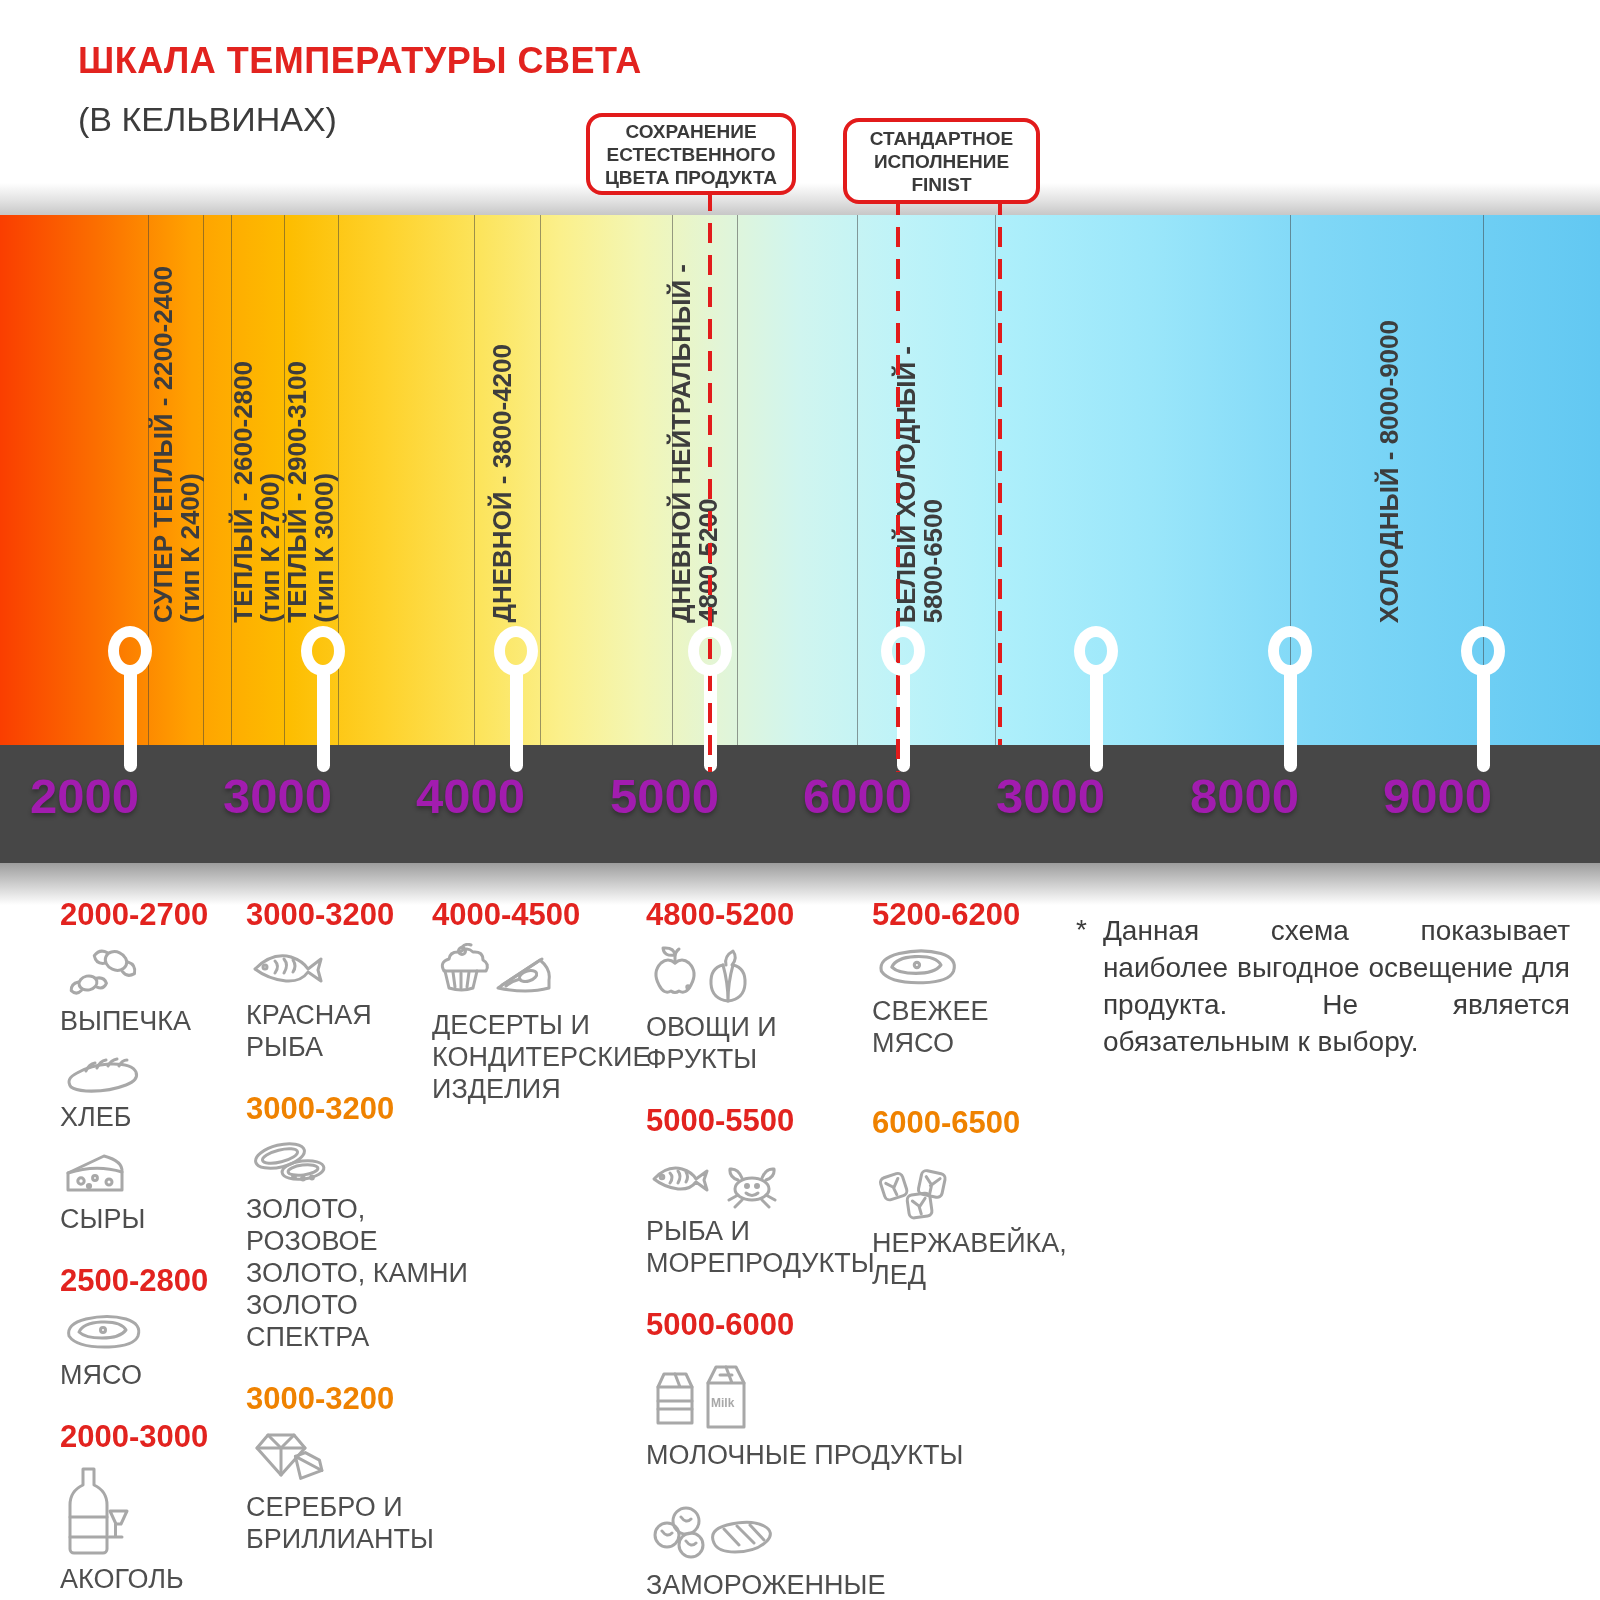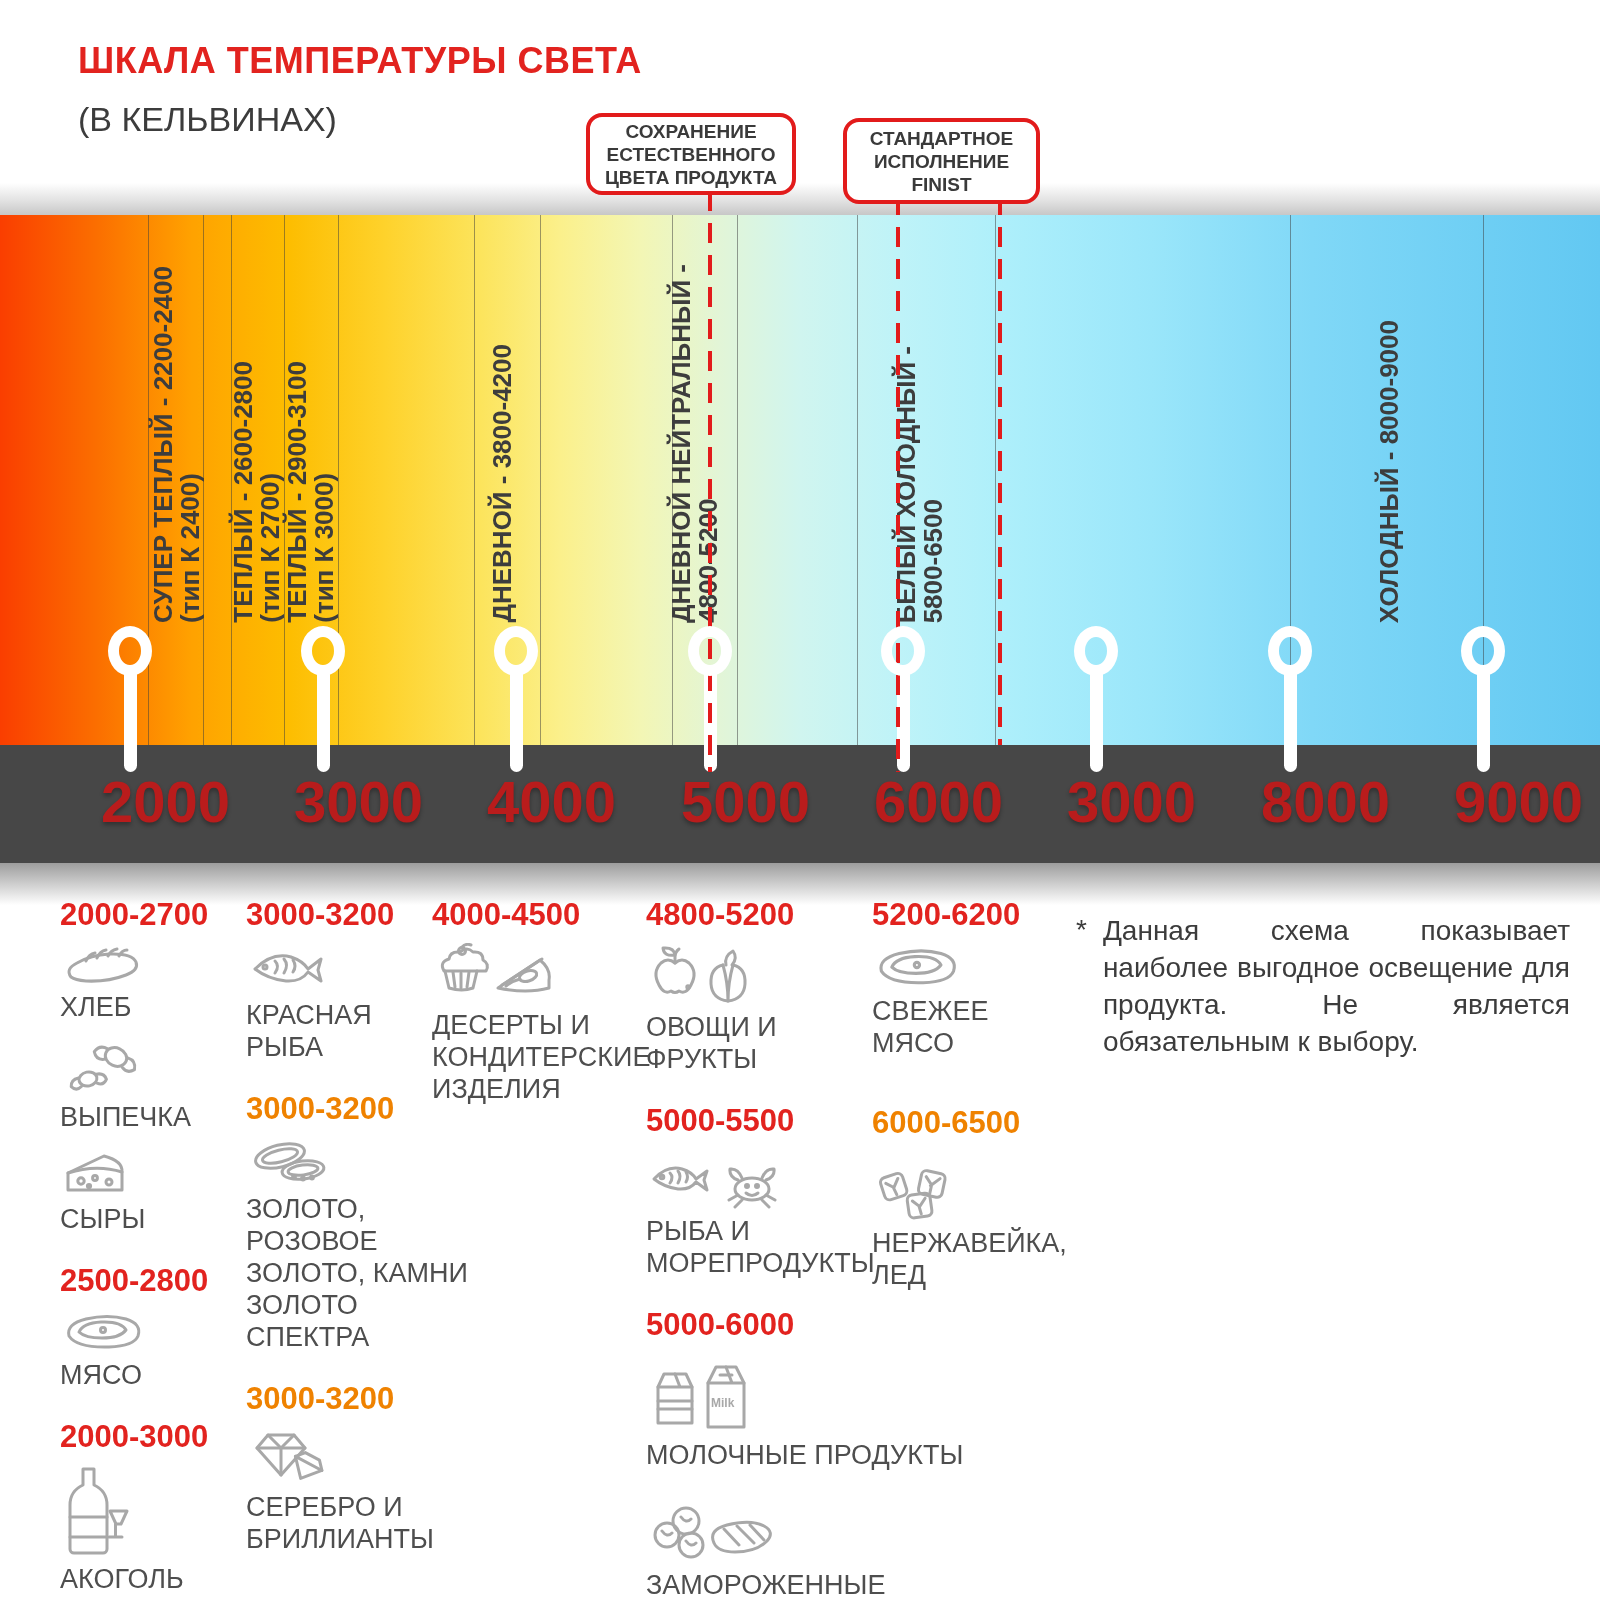--- a/index.html
+++ b/index.html
@@ -22,21 +22,21 @@
   .vline{position:absolute;top:215px;height:530px;width:1px;background:rgba(60,60,60,.5);z-index:2;}
 
   
   .zone{position:absolute;bottom:977px;writing-mode:vertical-rl;transform:rotate(180deg);
         font-weight:bold;color:#3d3d3d;font-size:26px;line-height:27px;z-index:3;white-space:nowrap;}
   .zone span{display:block;}
 
   
   .bar{position:absolute;left:0;top:745px;width:1600px;height:118px;background:#474747;z-index:4;}
   .barshadow{position:absolute;left:0;top:863px;width:1600px;height:42px;background:linear-gradient(to bottom,#9d9d9d,#ffffff);z-index:0;}
-  .tick{position:absolute;top:768px;width:200px;text-align:right;font-size:58px;font-weight:bold;color:#b91c1c;z-index:8;text-shadow:0 3px 4px rgba(0,0,0,.3);}
+  .tick{position:absolute;top:768px;width:200px;text-align:left;font-size:49px;font-weight:bold;color:#a21caf;z-index:8;text-shadow:0 3px 4px rgba(0,0,0,.3);}
 
   
   .stem{position:absolute;top:668px;width:13px;height:104px;background:#fff;border-radius:7px;z-index:5;}
   .ring{position:absolute;top:626px;width:22px;height:28px;border:11px solid #fff;border-radius:50%;background:transparent;z-index:7;}
 
   
   .rdash{position:absolute;width:4px;background:repeating-linear-gradient(to bottom,#e21b1b 0 20px,rgba(0,0,0,0) 20px 32px);z-index:6;}
 
   
   .callout{position:absolute;background:#fff;border:4px solid #e21b1b;border-radius:16px;z-index:10;
@@ -157,46 +157,46 @@
     <span>СТАНДАРТНОЕ</span>
     <span>ИСПОЛНЕНИЕ</span>
     <span>FINIST</span>
   </div>
 
   <div class="col" style="left:60px;width:180px;">
     <div class="group">
       <div class="range">2000-2700</div>
       <div class="item">
         <div class="iconbox">
+          <svg width="80" height="56" viewBox="0 0 80 56">
+            <g transform="rotate(24 52 18)">
+              <ellipse cx="52" cy="18" rx="11" ry="9"></ellipse>
+              <path d="M41 14 q-9 -1 -11 8 q5 7 12 3"></path>
+              <path d="M63 14 q9 -1 11 8 q-5 7 -12 3"></path>
+            </g>
+            <g transform="rotate(-12 24 40)">
+              <ellipse cx="24" cy="40" rx="9" ry="7"></ellipse>
+              <path d="M15 37 q-8 0 -9 7 q4 6 10 2"></path>
+              <path d="M33 37 q8 0 9 7 q-4 6 -10 2"></path>
+            </g>
+          </svg>
+        </div>
+        <div class="plabel">ВЫПЕЧКА</div>
+      </div>
+      <div class="item">
+        <div class="iconbox">
           <svg width="78" height="42" viewBox="0 0 78 42">
             <path d="M7 34 Q1 26 13 20 Q27 12 45 11 Q68 10 72 19 Q75 27 62 32 Q44 39 22 38 Q11 37 7 34 Z"></path>
             <path d="M22 18 q3 -7 9 -8"></path>
               <path d="M33 15 q3 -7 9 -8"></path>
             <path d="M44 13 q3 -6 9 -7"></path>
               <path d="M55 13 q3 -6 8 -6"></path>
           </svg>
         </div>
         <div class="plabel">ХЛЕБ</div>
-      </div>
-      <div class="item">
-        <div class="iconbox">
-          <svg width="80" height="56" viewBox="0 0 80 56">
-            <g transform="rotate(24 52 18)">
-              <ellipse cx="52" cy="18" rx="11" ry="9"></ellipse>
-              <path d="M41 14 q-9 -1 -11 8 q5 7 12 3"></path>
-              <path d="M63 14 q9 -1 11 8 q-5 7 -12 3"></path>
-            </g>
-            <g transform="rotate(-12 24 40)">
-              <ellipse cx="24" cy="40" rx="9" ry="7"></ellipse>
-              <path d="M15 37 q-8 0 -9 7 q4 6 10 2"></path>
-              <path d="M33 37 q8 0 9 7 q-4 6 -10 2"></path>
-            </g>
-          </svg>
-        </div>
-        <div class="plabel">ВЫПЕЧКА</div>
       </div>
       <div class="item">
         <div class="iconbox">
           <svg width="64" height="48" viewBox="0 0 64 48">
             <path d="M4 41 V24 L40 7 Q59 12 58 23 V41 Z"></path>
             <path d="M4 24 Q32 15 58 23"></path>
             <circle cx="17" cy="32" r="3.2"></circle>
               <circle cx="31" cy="29" r="2.4"></circle>
             <circle cx="45" cy="33" r="3"></circle>
               <circle cx="25" cy="37" r="1.6"></circle>

